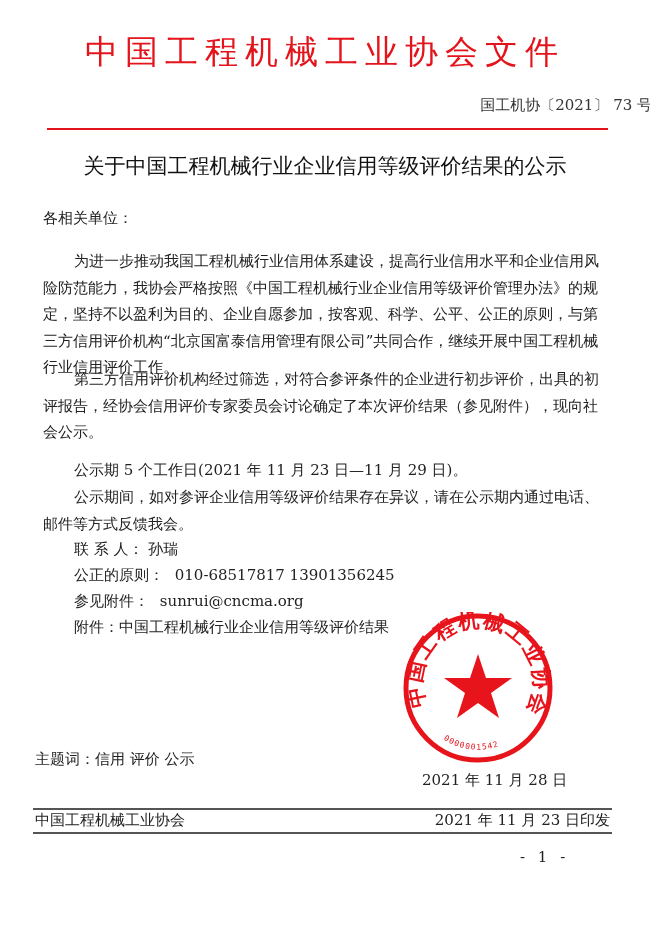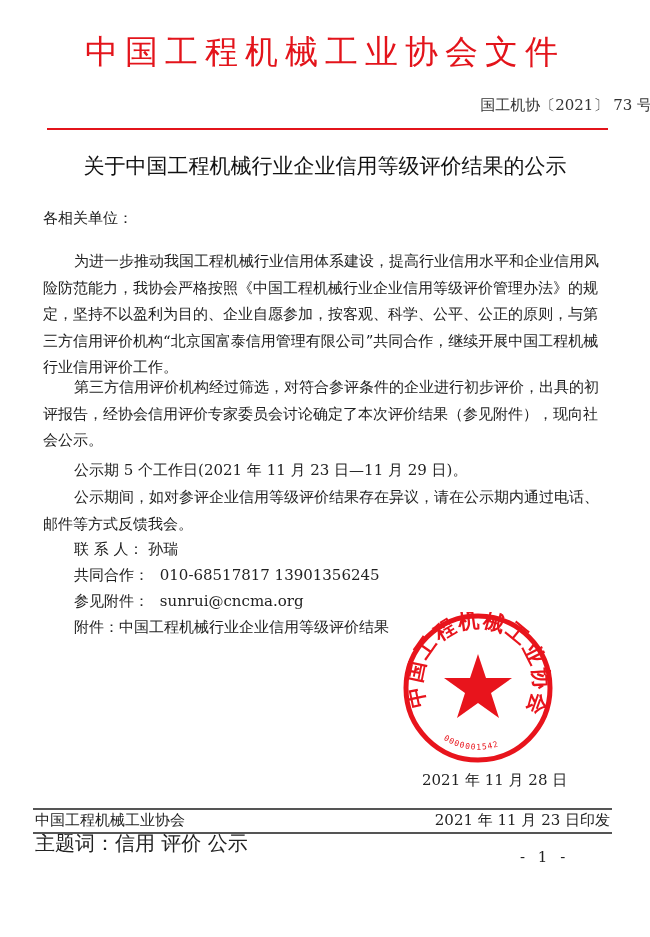--- a/index.html
+++ b/index.html
@@ -10,28 +10,28 @@
       color: #e3141b; font-family: "DejaVu Sans", "Liberation Sans", sans-serif;
       font-size: 33px; letter-spacing: 7px; font-weight: 500; }
     .doc-no { top: 96px; left: 0; width: 616px; text-align: right; font-size: 15px; color: #333; margin-left: 36px; }
     .red-rule { top: 128px; left: 47px; width: 561px; height: 2px; background: #e3141b; }
     .doc-title { top: 152px; left: 0; width: 650px; text-align: center;
       font-family: "DejaVu Sans", "Liberation Sans", sans-serif; font-size: 21px; color: #111; }
     .salutation { top: 209px; left: 43px; font-size: 15px; }
     .body-text { left: 43px; width: 560px; font-size: 15px; line-height: 26.5px; }
     .para { text-indent: 31px; margin: 0; }
     .p1 { top: 248px; }
-    .p2 { top: 374px; }
+    .p2 { top: 366px; }
     .p3 { top: 457px; }
     .p4 { top: 484px; }
     .contact { left: 74px; font-size: 15px; line-height: 26.5px; }
     .c1 { top: 536px; } .c2 { top: 562px; } .c3 { top: 588px; } .c4 { top: 614px; }
     .stamp { top: 612px; left: 402px; width: 152px; height: 152px; }
     .sign-date { top: 740px; left: 422px; font-size: 15px; color: #222; margin-top: 31px; }
-    .keywords { top: 830px; left: 35px; font-size: 20px; }
+    .keywords { top: 750px; left: 35px; font-size: 15px; }
     .rule-gray { left: 33px; width: 579px; height: 2px; background: #555; }
     .r1 { top: 808px; } .r2 { top: 832px; }
     .issuer { top: 811px; left: 35px; font-size: 15px; }
     .issue-date { top: 811px; right: 40px; font-size: 15px; }
     .page-num { top: 848px; left: 520px; font-size: 15px; letter-spacing: 4px; }
   </style>
 </head>
 <body>
 
 <div class="abs header-title">中国工程机械工业协会文件</div>
@@ -52,21 +52,21 @@
   </div>
 <div class="abs body-text p4" style="top:484px">
     <p class="para">公示期间，如对参评企业信用等级评价结果存在异议，请在公示期内通过电话、邮件等方式反馈我会。</p>
   </div>
 
 <div class="abs contact c1">
   <span>联 系 人：</span>
   <span style="margin-left:0">孙瑞</span>
 </div>
 <div class="abs contact c2">
-  <span>共同合作：</span>
+  <span>公正的原则：</span>
   <span style="margin-left:6px">010-68517817 13901356245</span>
 </div>
 <div class="abs contact c3">
   <span>参见附件：</span>
   <span style="margin-left:6px">sunrui@cncma.org</span>
 </div>
 <div class="abs contact c4">
   <span>附件：</span><span>中国工程机械行业企业信用等级评价结果</span>
 </div>
 

